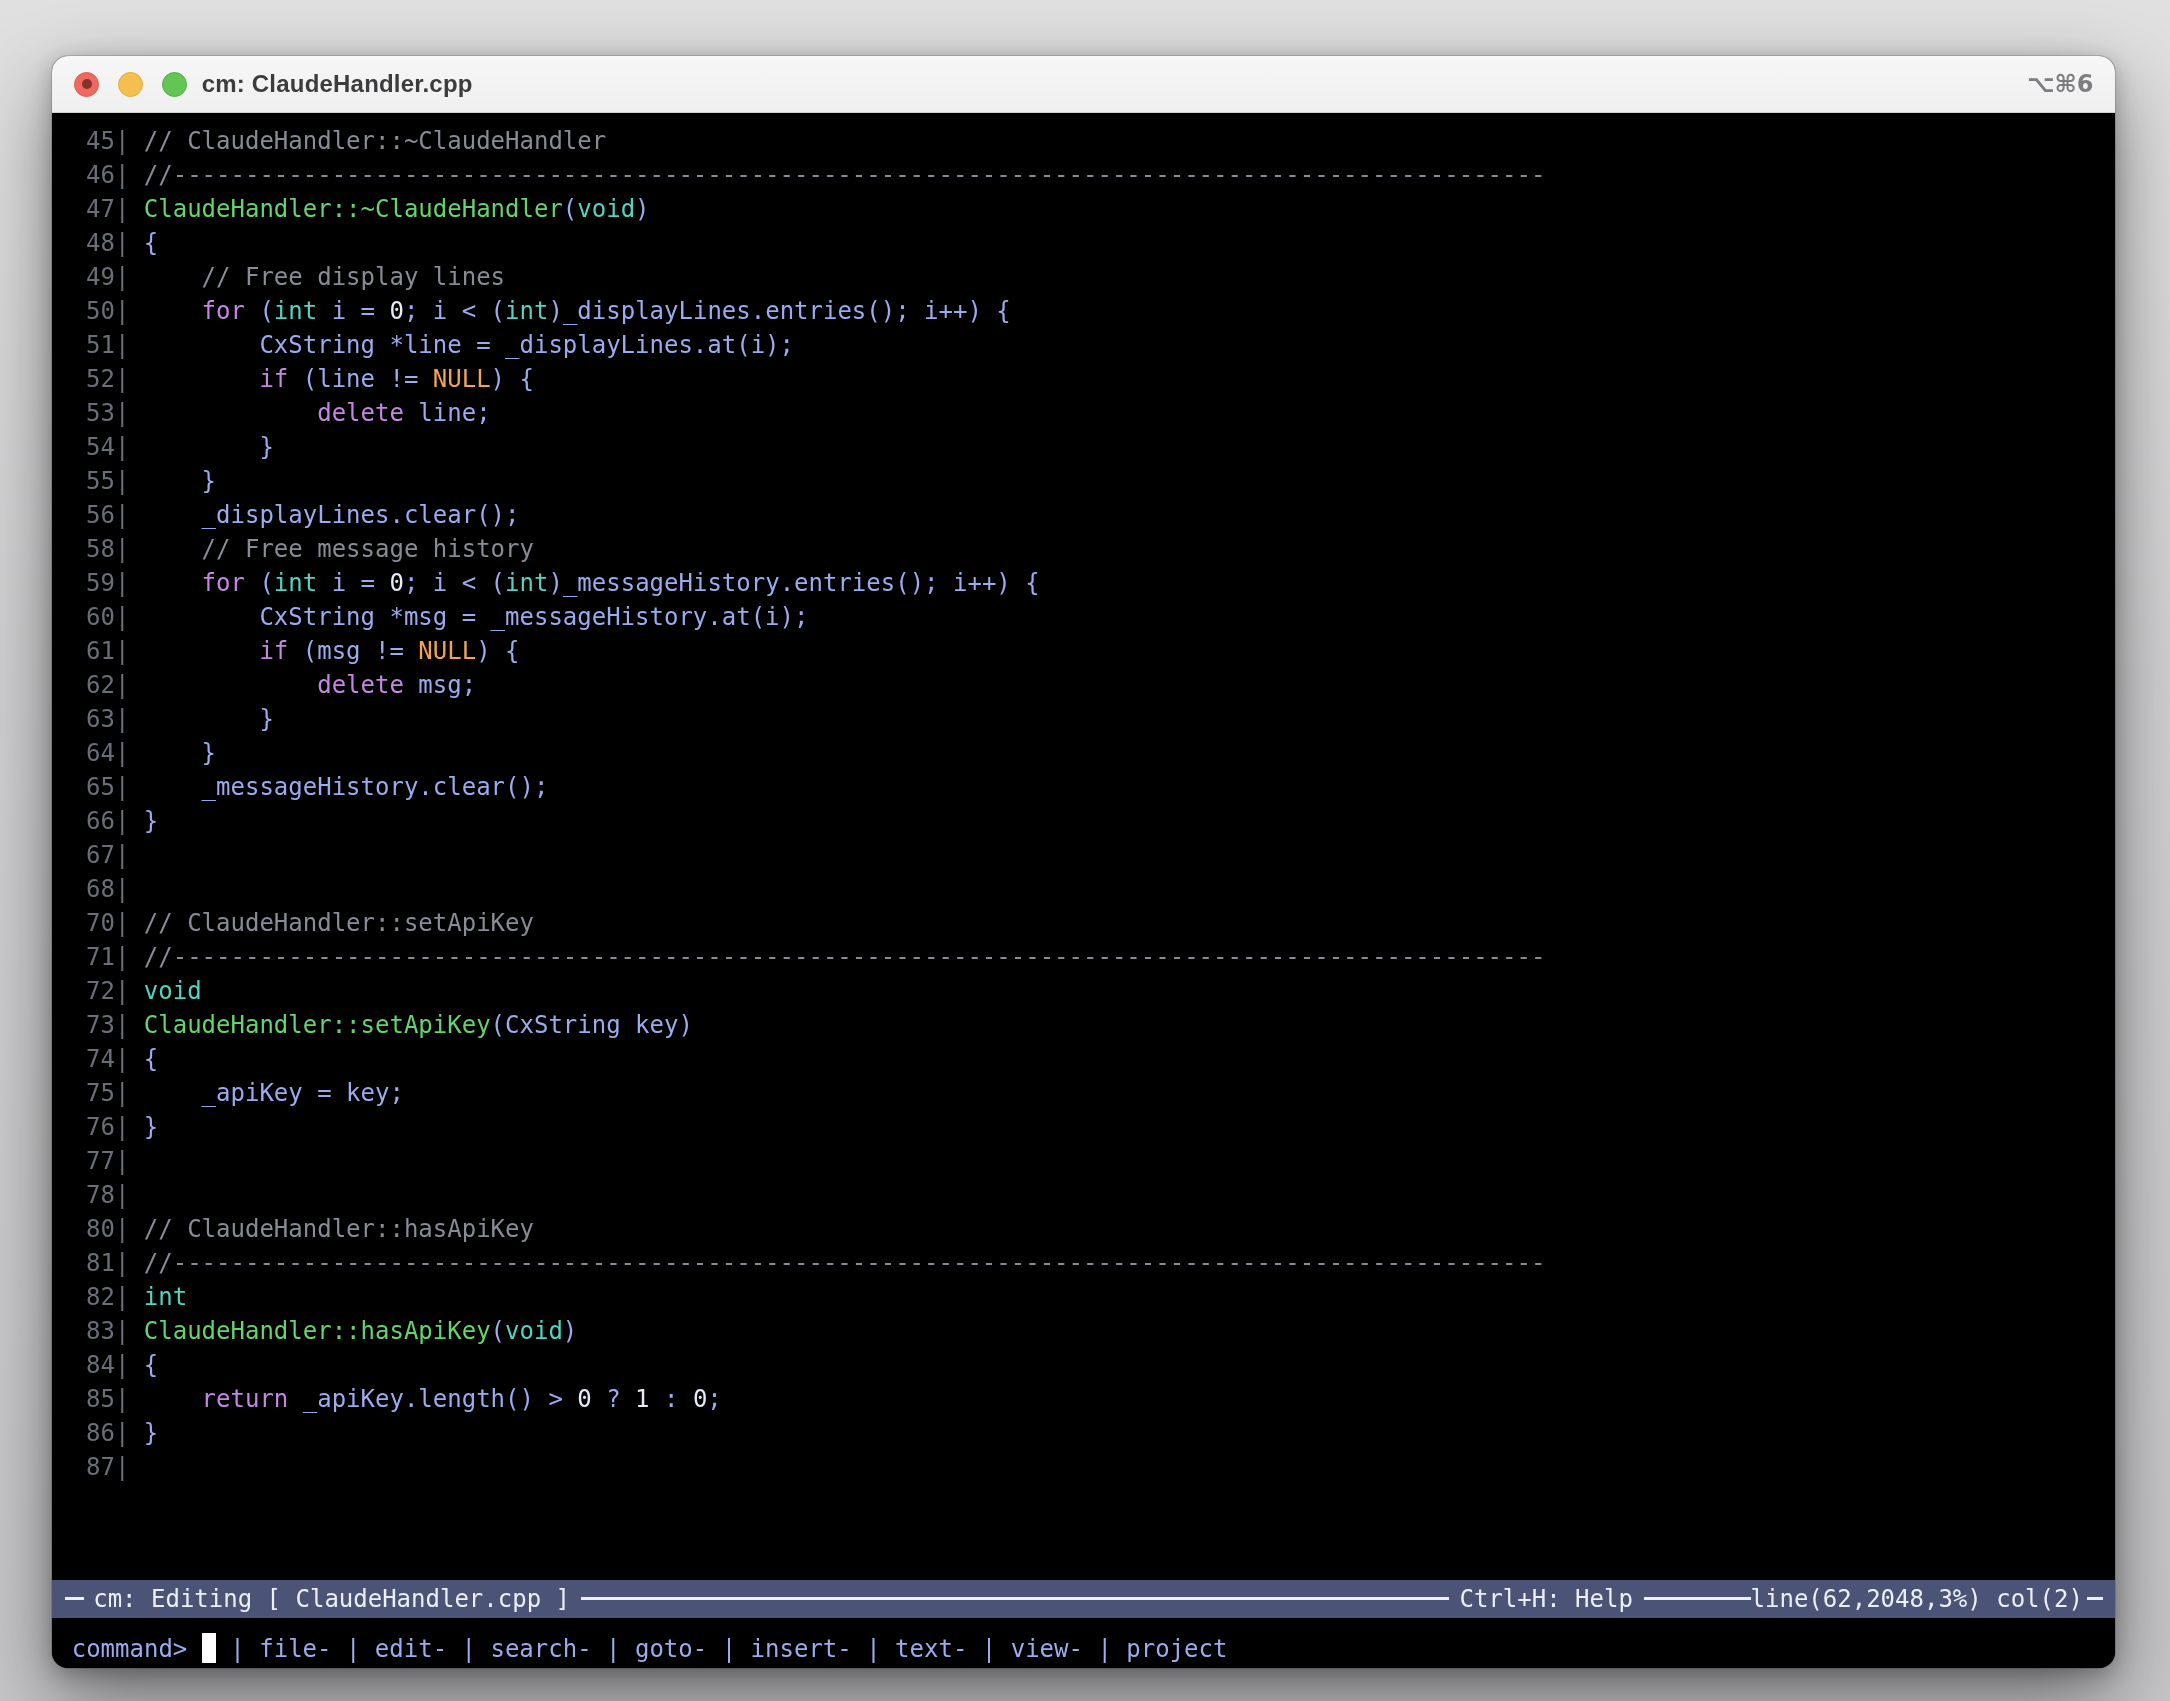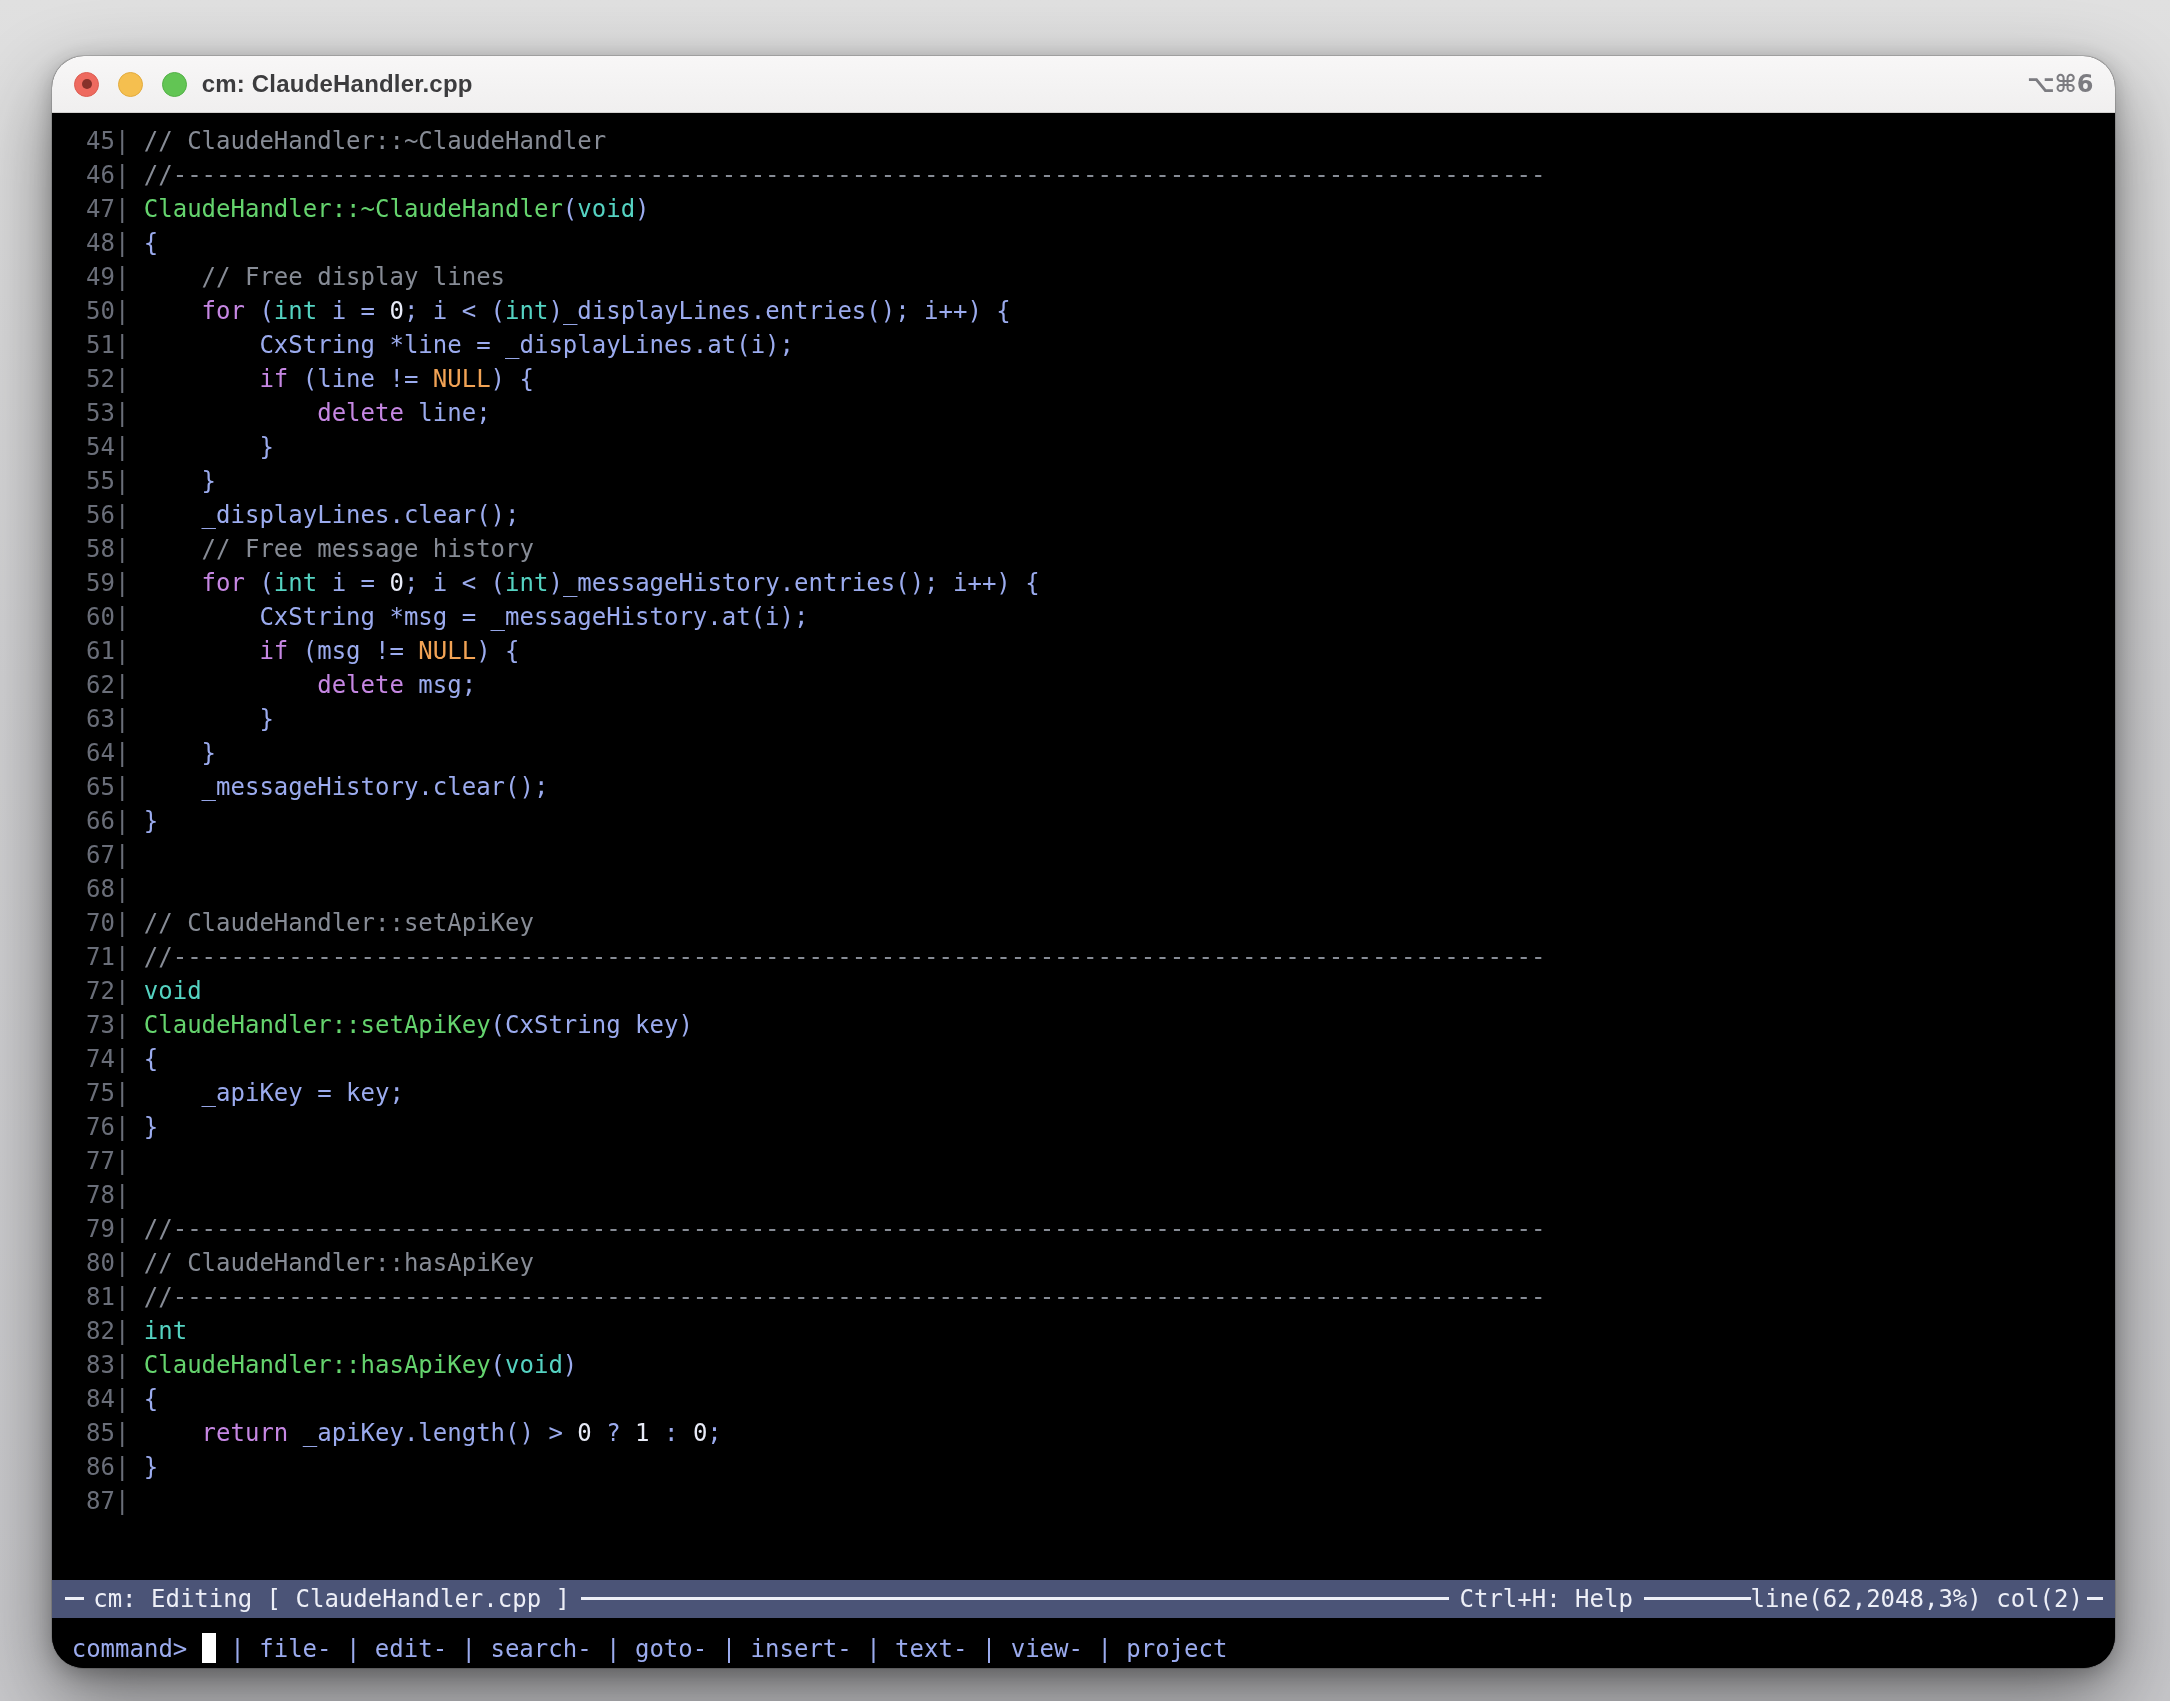--- a/index.html
+++ b/index.html
@@ -4,21 +4,21 @@
 <style>
   html,body{margin:0;padding:0;}
   body{
     width:2171px;height:1702px;overflow:hidden;
     font-family:"DejaVu Sans Mono", monospace;
     background:linear-gradient(180deg,#e0e0e0 0%,#d2d2d4 40%,#c7c7ca 100%);
     position:relative;
   }
   .window{
     position:absolute;left:52px;top:56px;width:2063px;height:1612px;
-    border-radius:32px;overflow:hidden;
+    border-radius:16px;overflow:hidden;
     box-shadow:0 32px 81px rgba(0,0,0,.45), 0 5.4px 21.5px rgba(0,0,0,.25), 0 0 0 0.9px rgba(0,0,0,.14);
     display:flex;flex-direction:column;
     background:#000;
   }
   
   .titlebar{
     flex:none;height:56px;background:linear-gradient(180deg,#f8f7f7,#f0efef);
     border-bottom:0.9px solid #d3d1d0;display:flex;align-items:center;position:relative;
   }
   .lights{display:flex;gap:19px;margin-left:22.4px;}
@@ -121,21 +121,20 @@
       <div class="row"><span class="ln">68| </span><span class="code"></span></div>
       <div class="row"><span class="ln">70| </span><span class="code"><span class="tok-c">// ClaudeHandler::setApiKey</span></span></div>
       <div class="row"><span class="ln">71| </span><span class="code"><span class="tok-c">//-----------------------------------------------------------------------------------------------</span></span></div>
       <div class="row"><span class="ln">72| </span><span class="code"><span class="tok-t">void</span></span></div>
       <div class="row"><span class="ln">73| </span><span class="code"><span class="tok-f">ClaudeHandler::setApiKey</span><span class="tok-d">(CxString key)</span></span></div>
       <div class="row"><span class="ln">74| </span><span class="code"><span class="tok-d">{</span></span></div>
       <div class="row"><span class="ln">75| </span><span class="code"><span class="tok-d">    _apiKey = key;</span></span></div>
       <div class="row"><span class="ln">76| </span><span class="code"><span class="tok-d">}</span></span></div>
       <div class="row"><span class="ln">77| </span><span class="code"></span></div>
       <div class="row"><span class="ln">78| </span><span class="code"></span></div>
-      <div class="row"><span class="ln">79| </span><span class="code"><span class="tok-c">//-----------------------------------------------------------------------------------------------</span></span></div>
       <div class="row"><span class="ln">80| </span><span class="code"><span class="tok-c">// ClaudeHandler::hasApiKey</span></span></div>
       <div class="row"><span class="ln">81| </span><span class="code"><span class="tok-c">//-----------------------------------------------------------------------------------------------</span></span></div>
       <div class="row"><span class="ln">82| </span><span class="code"><span class="tok-t">int</span></span></div>
       <div class="row"><span class="ln">83| </span><span class="code"><span class="tok-f">ClaudeHandler::hasApiKey</span><span class="tok-d">(</span><span class="tok-t">void</span><span class="tok-d">)</span></span></div>
       <div class="row"><span class="ln">84| </span><span class="code"><span class="tok-d">{</span></span></div>
       <div class="row"><span class="ln">85| </span><span class="code"><span class="tok-d">    </span><span class="tok-k">return</span><span class="tok-d"> _apiKey.length() &gt; </span><span class="tok-n">0</span><span class="tok-d"> ? </span><span class="tok-n">1</span><span class="tok-d"> : </span><span class="tok-n">0</span><span class="tok-d">;</span></span></div>
       <div class="row"><span class="ln">86| </span><span class="code"><span class="tok-d">}</span></span></div>
       <div class="row"><span class="ln">87| </span><span class="code"></span></div>
     </div>
 

